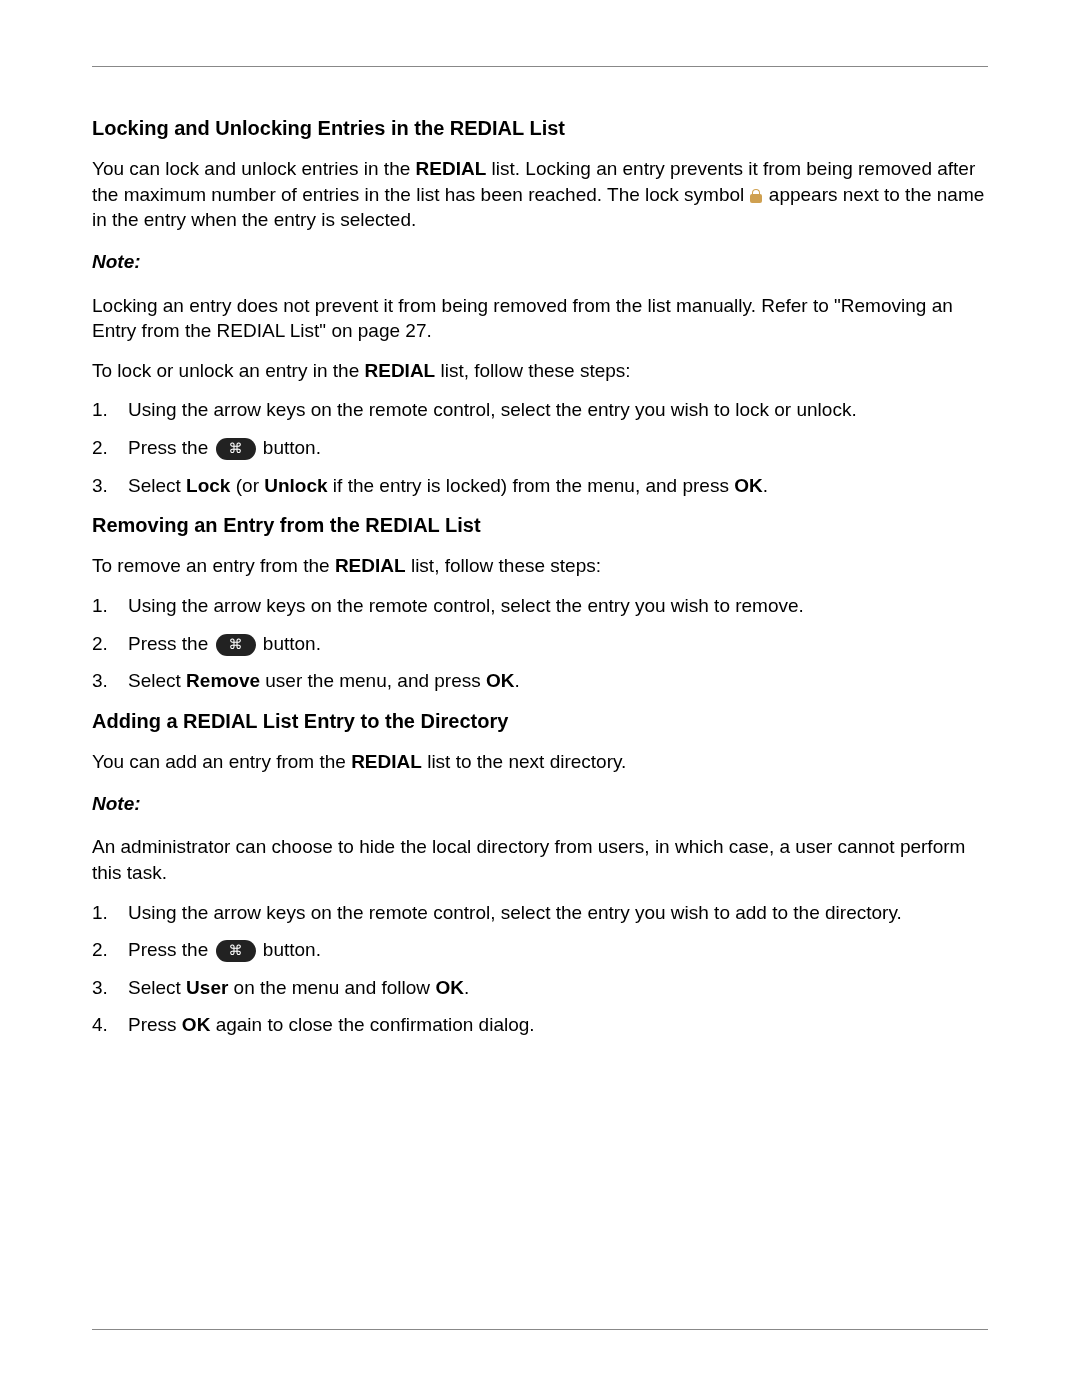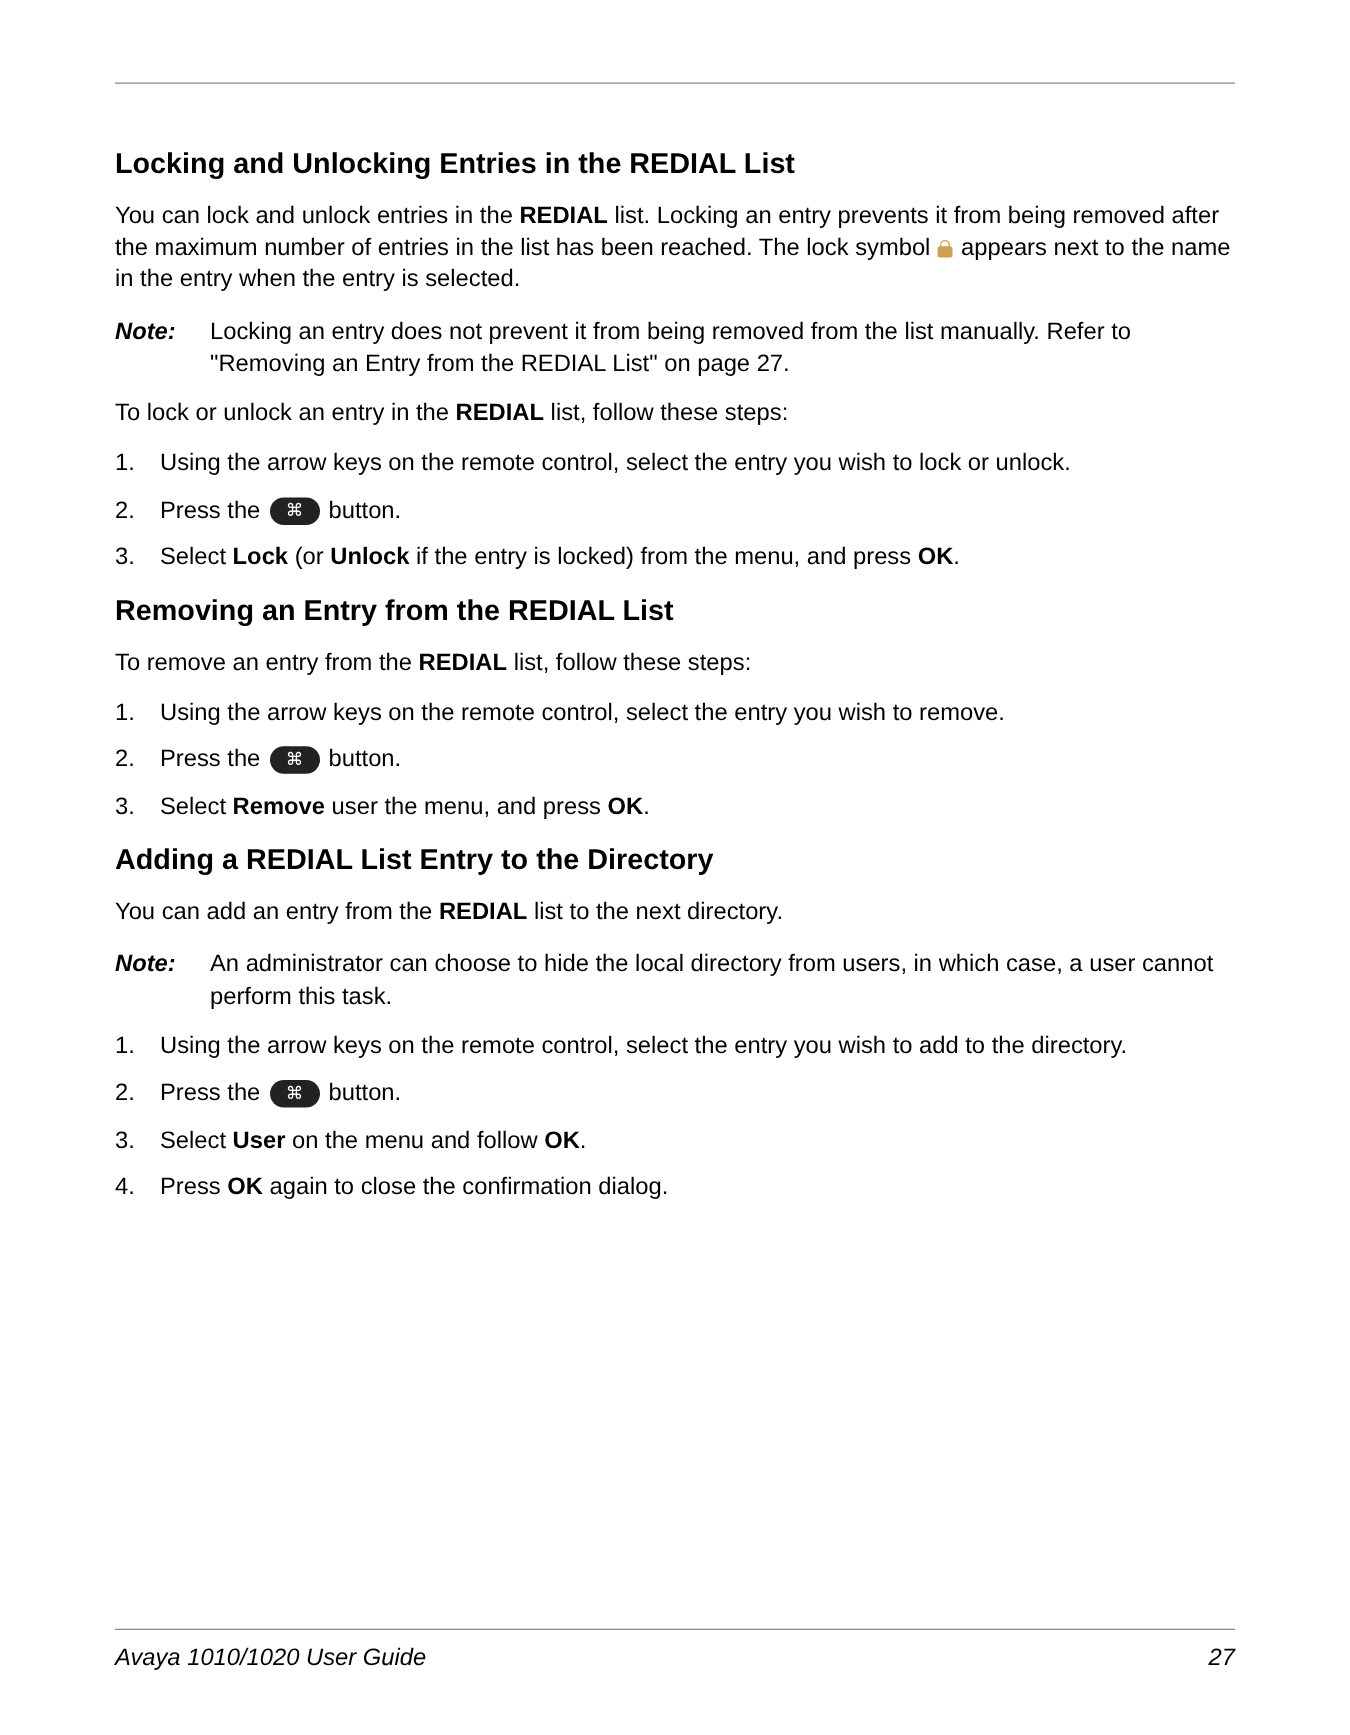--- a/index.html
+++ b/index.html
@@ -9,31 +9,32 @@
       color: #000;
       background: #fff;
       width: 1080px;
       height: 1388px;
       padding: 66px 92px 48px 92px;
       position: relative;
       line-height: 1.35;
     }
     .top-rule { border-top: 1px solid #888; margin-bottom: 48px; }
     h2 {
-      font-size: 23px;
+      font-size: 20px;
       font-weight: bold;
       margin-top: 6px;
       margin-bottom: 14px;
     }
     p { margin-bottom: 14px; }
     .note-row {
       display: flex;
       gap: 18px;
       margin-bottom: 14px;
       margin-top: 16px;
+      flex-direction: column;
     }
     .note-label {
       font-style: italic;
       font-weight: bold;
       width: 58px;
       flex-shrink: 0;
     }
     .note-body { flex: 1; }
     ol {
       list-style: none;
@@ -196,17 +197,13 @@
   <li>
     <span class="li-num">4.</span>
     <span class="li-body">
       <span>Press </span><b>OK</b><span> again to close the confirmation dialog.</span>
     </span>
   </li>
 </ol>
 
 <div class="footer">
   <div class="footer-rule"></div>
-  <div class="footer-row">
-    <span>Avaya 1010/1020 User Guide</span>
-    <span>27</span>
-  </div>
 </div>
 
 </body></html>

